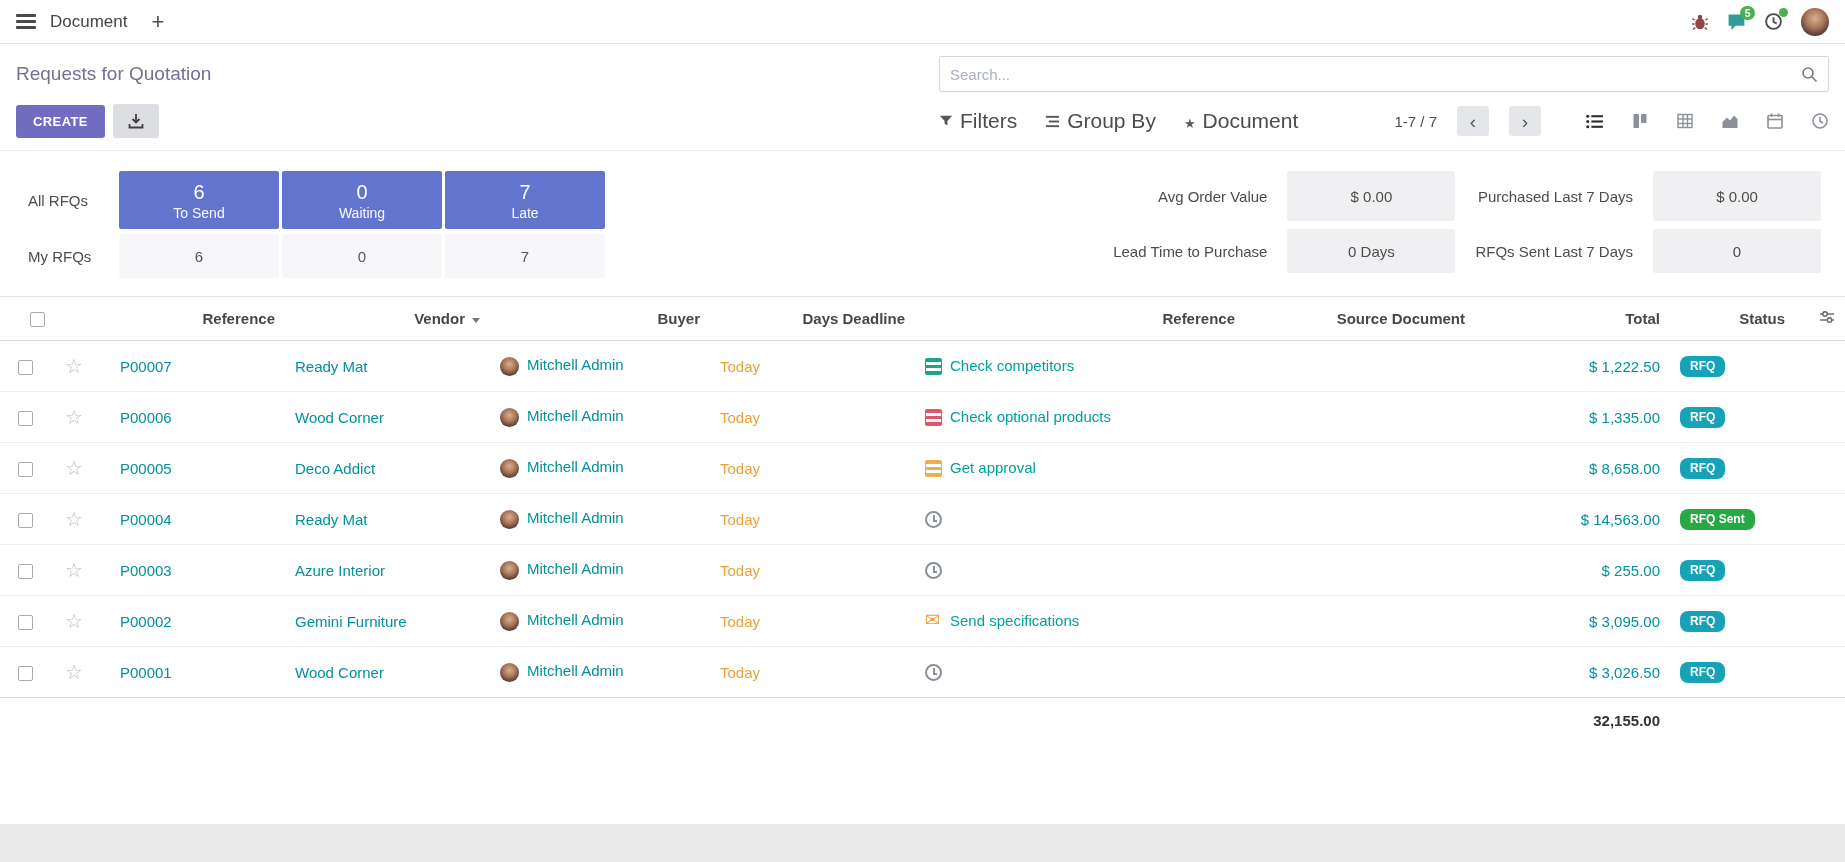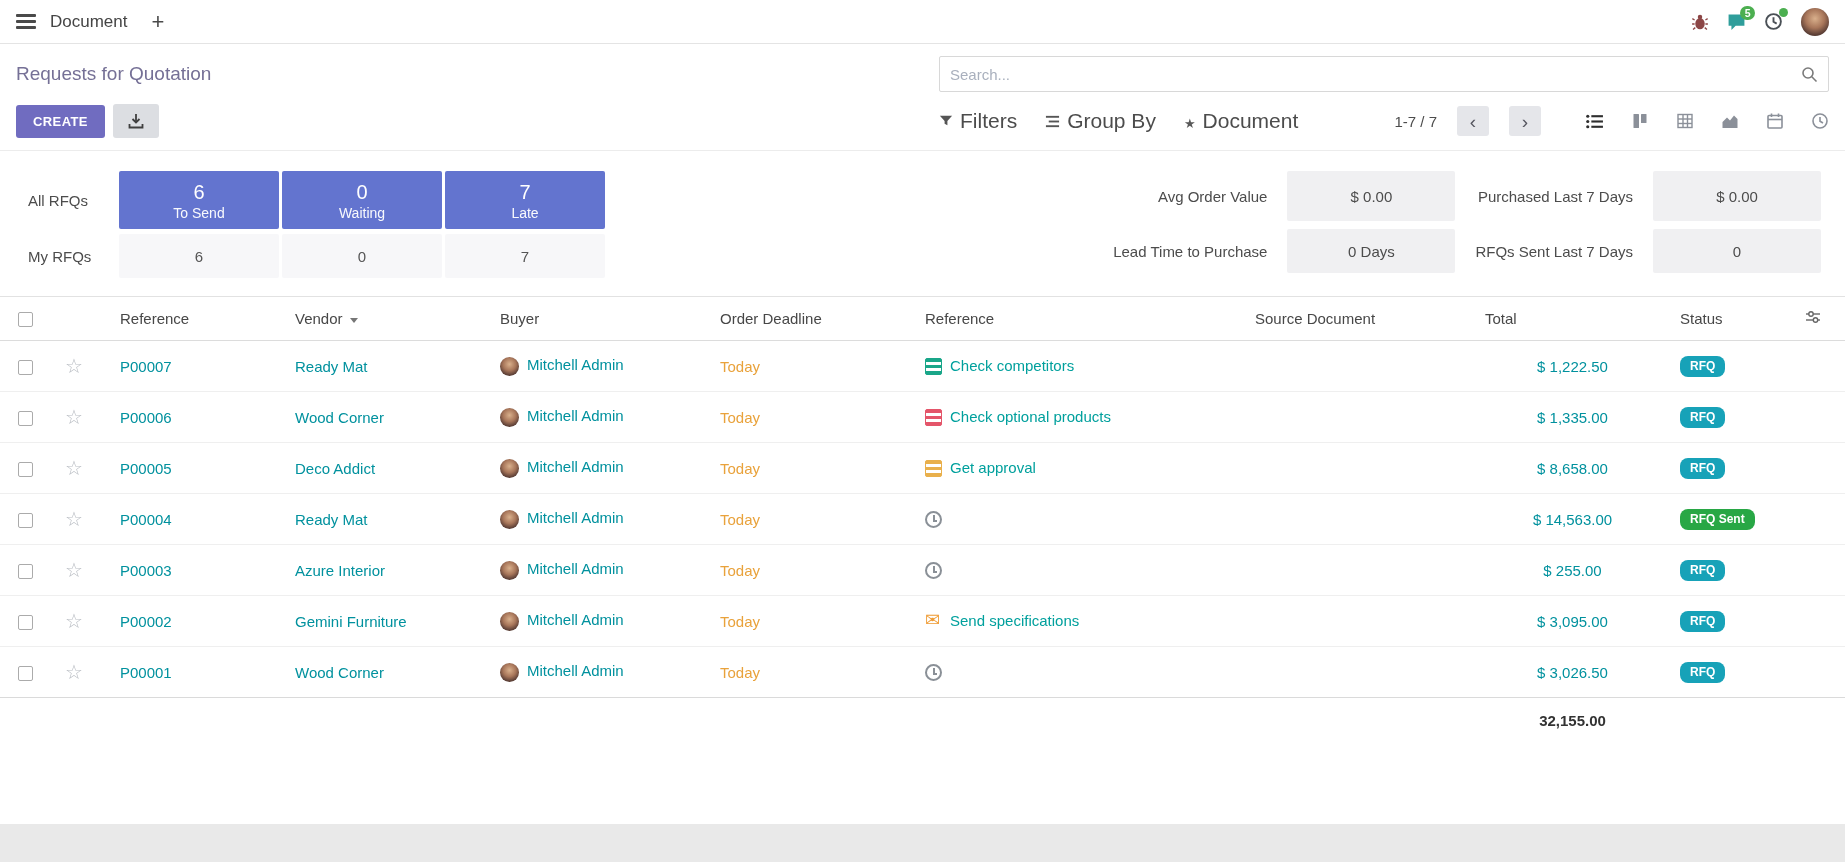--- a/index.html
+++ b/index.html
@@ -48,24 +48,24 @@
   .stat-box{background:#6374cf;color:#fff;border-radius:2px;display:flex;flex-direction:column;align-items:center;justify-content:center;cursor:pointer}
   .stat-num{font-size:20px;line-height:1.25}
   .stat-title{font-size:14px;opacity:.96}
   .stat-my{background:#f7f7f9;color:#555;display:flex;align-items:center;justify-content:center;font-size:15px;border-radius:2px;cursor:pointer}
   .kpi-grid{margin-left:auto;display:grid;grid-template-columns:auto 168px auto 168px;grid-template-rows:50px 44px;column-gap:20px;row-gap:8px;align-items:center}
   .kpi-label{text-align:right;font-size:15px;color:#4c4c4c}
   .kpi-value{background:#f0f0f2;height:100%;display:flex;align-items:center;justify-content:center;font-size:15px;color:#4c4c4c;border-radius:2px;cursor:pointer}
 
   
   .list-table{width:100%;border-collapse:collapse;font-size:15px;background:#fff}
-  .list-table thead th{font-weight:normal;color:#474747;text-align:left;padding:12px 10px;border-top:1px solid #e2e2e2;border-bottom:1px solid #dcdcdc;white-space:nowrap}
+  .list-table thead th{font-weight:bold;color:#474747;text-align:right;padding:12px 10px;border-top:1px solid #e2e2e2;border-bottom:1px solid #dcdcdc;white-space:nowrap}
   .list-table td{padding:8px 10px;height:51px;border-top:1px solid #efefef;vertical-align:middle;white-space:nowrap}
   .list-table tbody tr:first-child td{border-top:none}
-  .c-total,.list-table .num{text-align:center}
+  .c-total,.list-table .num{text-align:right}
   .cb{display:inline-block;width:15px;height:15px;border:1px solid #ababab;border-radius:2px;background:#fff;vertical-align:middle;cursor:pointer}
   .star{cursor:pointer}
   .star::before{content:"☆";font-size:20px;color:#b9bdc3}
   .link{color:#01919e;text-decoration:none;cursor:pointer}
   .deadline{color:#e9a23b}
   .buyer-cell .avatar-sm{width:19px;height:19px;border-radius:50%;background:radial-gradient(circle at 50% 38%,#d9b08c 0%,#a8765a 42%,#5d4037 72%,#38281f 100%);display:inline-block;vertical-align:middle;margin-right:8px}
   .act-label{color:#00a09d;cursor:pointer}
   .act-icon{display:inline-block;width:17px;height:17px;margin-right:8px;vertical-align:middle;position:relative;cursor:pointer}
   .act-icon[data-icon="list-green"]{border:1px solid #19a689;border-radius:2px;background:repeating-linear-gradient(180deg,#1aa689 0 3px,#fff 3px 6px)}
   .act-icon[data-icon="list-red"]{border:1px solid #e4556a;border-radius:2px;background:repeating-linear-gradient(180deg,#e4556a 0 3px,#fff 3px 6px)}
@@ -268,21 +268,21 @@
         <col style="width:125px">
         <col style="width:50px">
     </colgroup>
     <thead>
       <tr>
         <th style="padding-left:18px"><span class="cb"></span></th>
         <th></th>
         <th>Reference</th>
         <th><span>Vendor</span><span class="caret-down"></span></th>
         <th>Buyer</th>
-        <th>Order Deadline</th>
+        <th>Days Deadline</th>
         <th>Reference</th>
         <th>Source Document</th>
         <th class="c-total">Total</th>
         <th>Status</th>
         <th class="th-icon">
           <svg width="16" height="16" viewBox="0 0 16 16" stroke="#666" stroke-width="1.4" fill="#fff">
               <line x1="1" y1="5" x2="15" y2="5"></line>
               <circle cx="6" cy="5" r="2.2"></circle>
               <line x1="1" y1="11" x2="15" y2="11"></line>
               <circle cx="10.5" cy="11" r="2.2"></circle>

